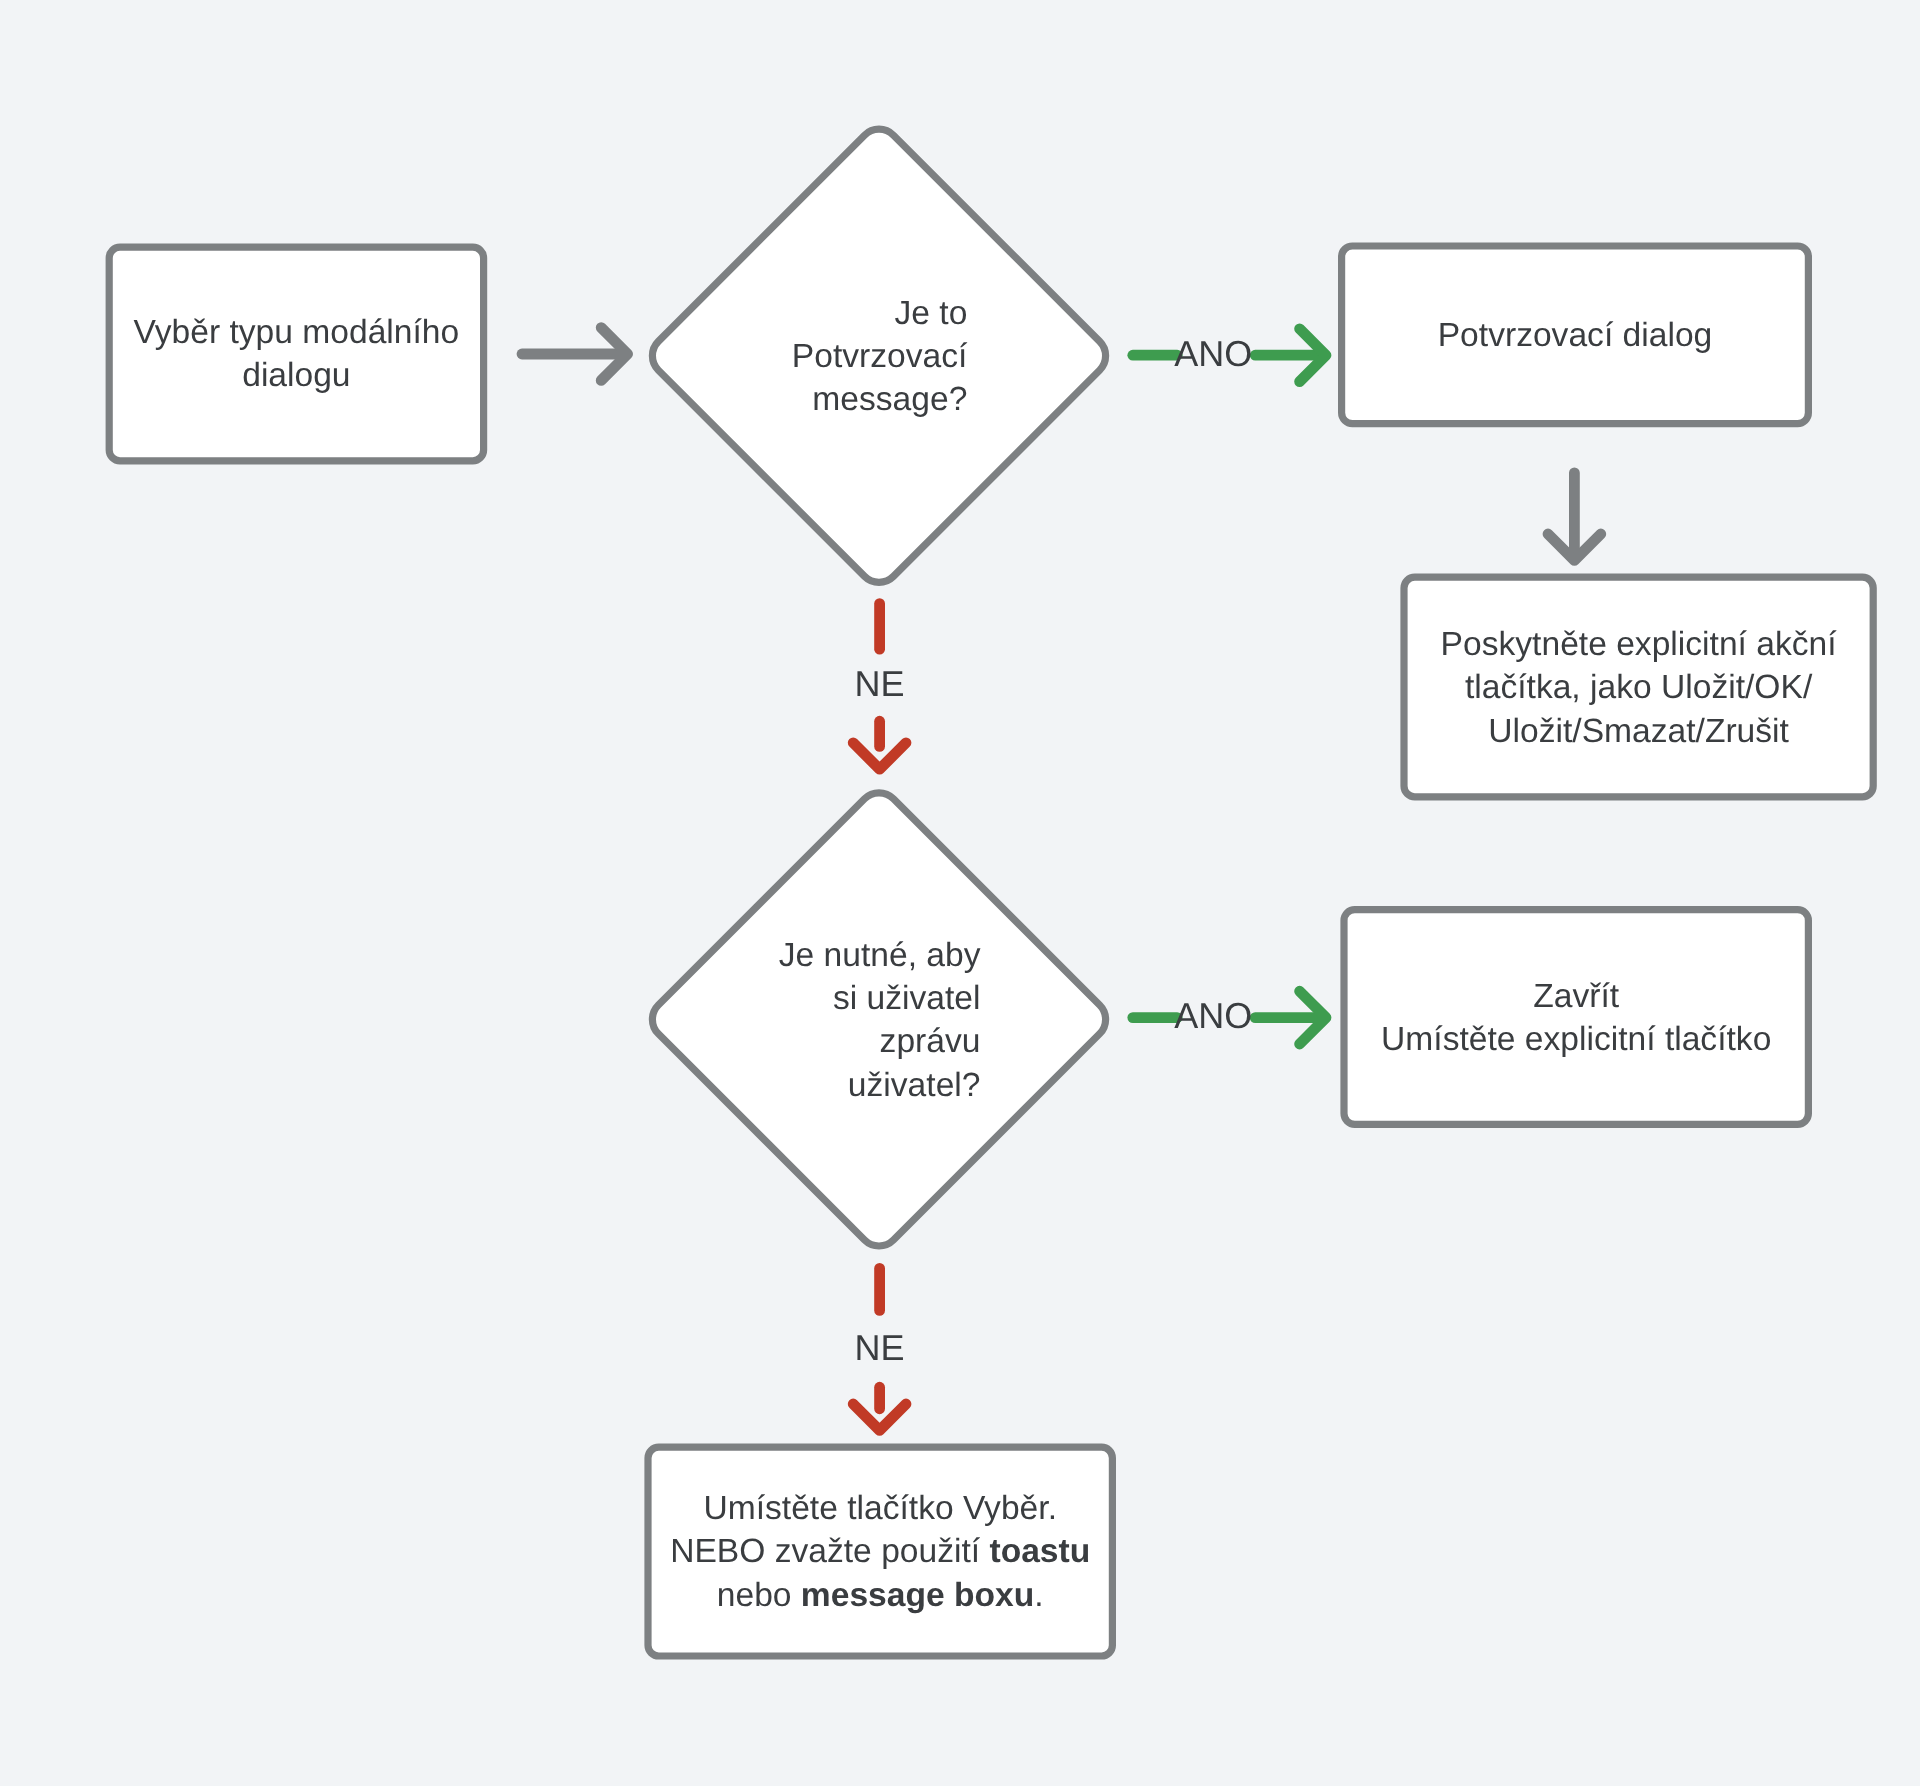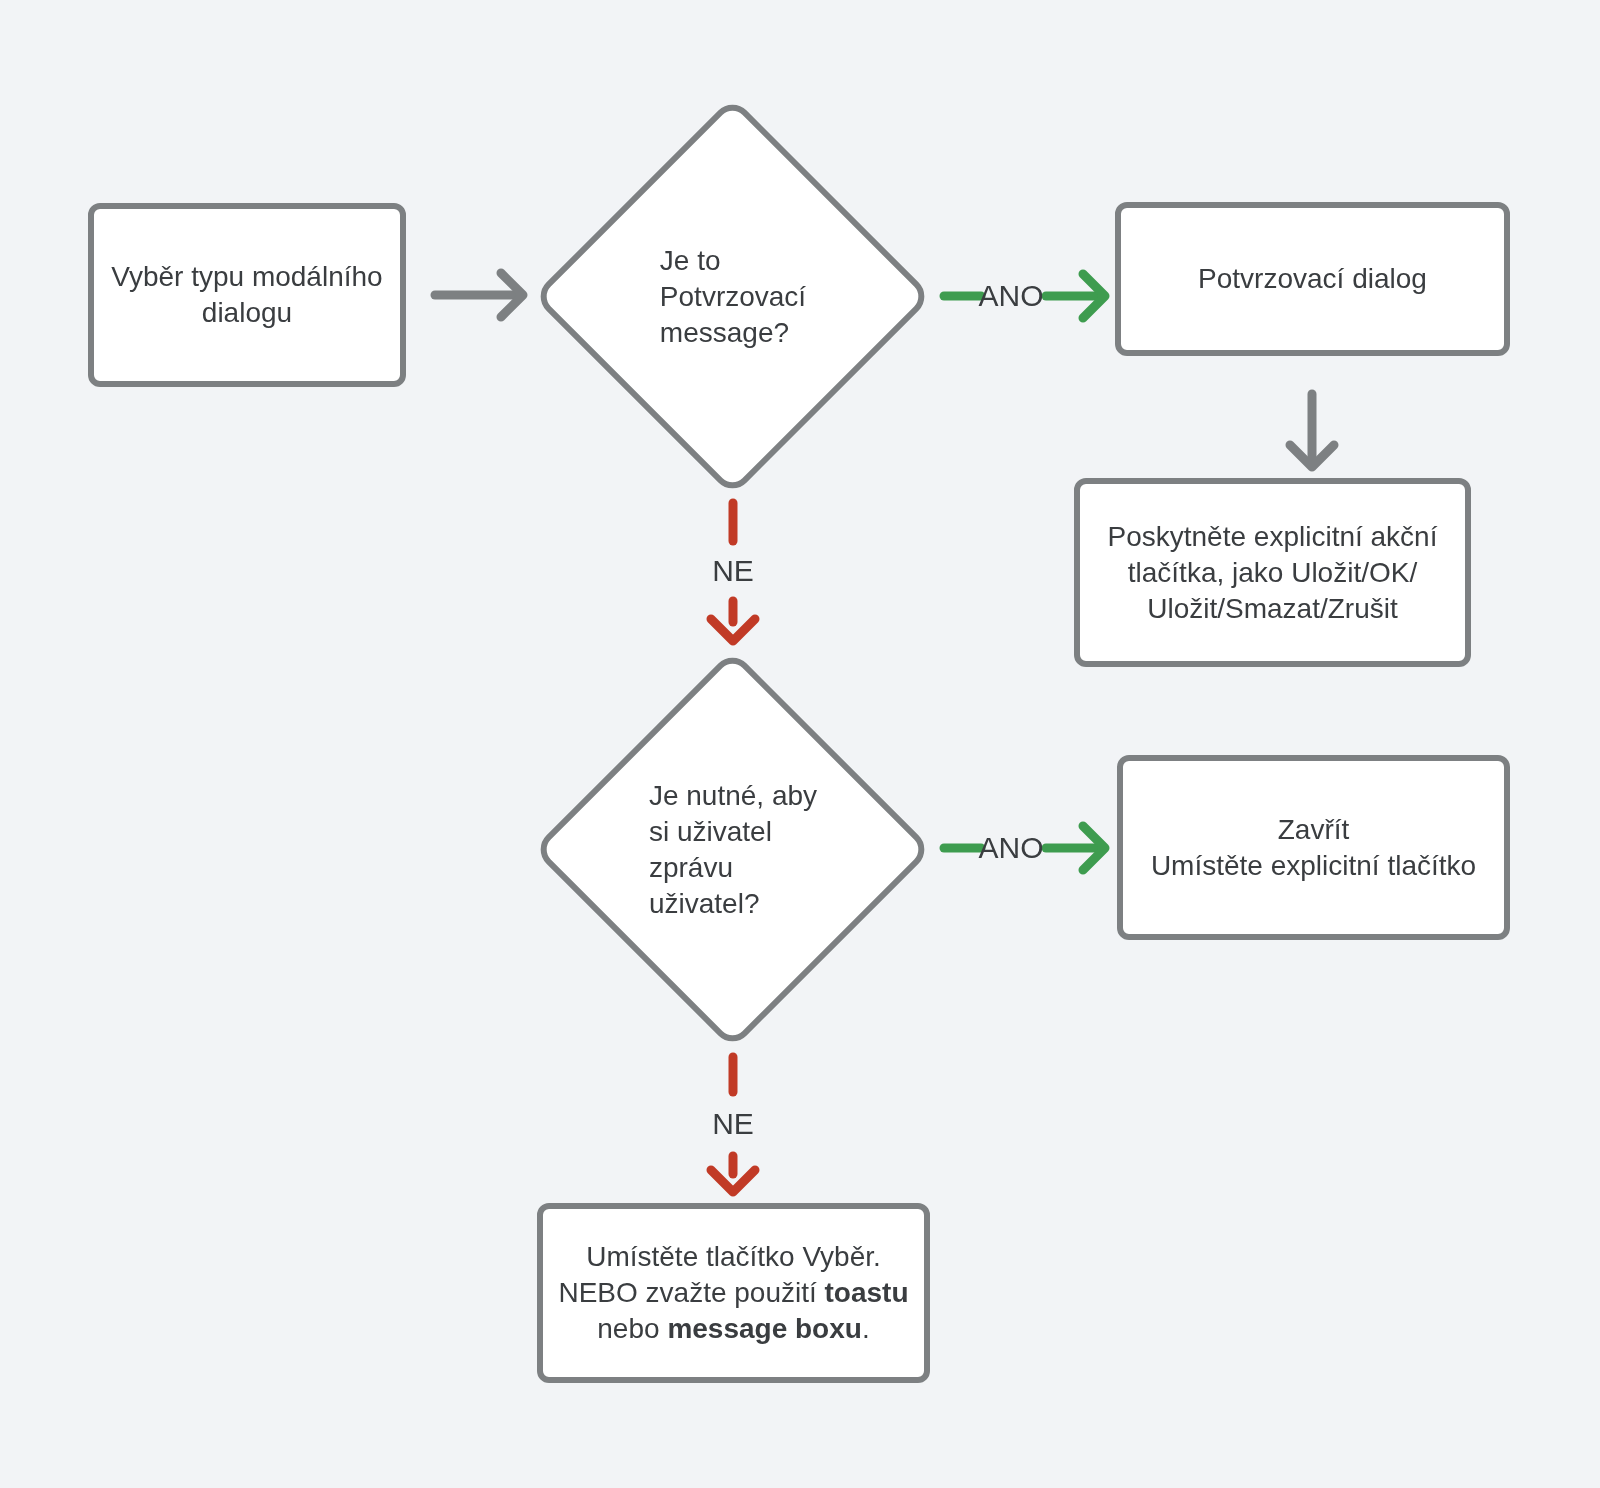--- a/index.html
+++ b/index.html
@@ -55,21 +55,21 @@
     width: 283px;
     height: 283px;
     background: var(--c-fill);
     border: 6px solid var(--c-border);
     border-radius: 20px;
     transform: rotate(45deg);
   }
   .diamond-label {
     position: absolute;
     transform: translate(-50%, -50%);
-    text-align: left;
+    text-align: right;
     color: var(--c-text);
     font-size: 28px;
     line-height: 36px;
     white-space: nowrap;
   }
   .lines div { white-space: nowrap; }
   .edge-label {
     position: absolute;
     transform: translate(-50%, -50%);
     color: var(--c-text);
@@ -120,21 +120,21 @@
         <div>dialogu</div>
       </div>
   </div>
 
   <div class="node" style="left:1115px; top:202px; width:395px; height:154px;">
     <div class="lines">
         <div>Potvrzovací dialog</div>
       </div>
   </div>
 
-  <div class="node" style="left:1074px; top:478px; width:397px; height:189px;">
+  <div class="node" style="left:1167px; top:478px; width:397px; height:189px;">
     <div class="lines">
         <div>Poskytněte explicitní akční</div>
         <div>tlačítka, jako Uložit/OK/</div>
         <div>Uložit/Smazat/Zrušit</div>
       </div>
   </div>
 
   <div class="node" style="left:1117px; top:755px; width:393px; height:185px;">
     <div class="lines">
         <div>Zavřít</div>

